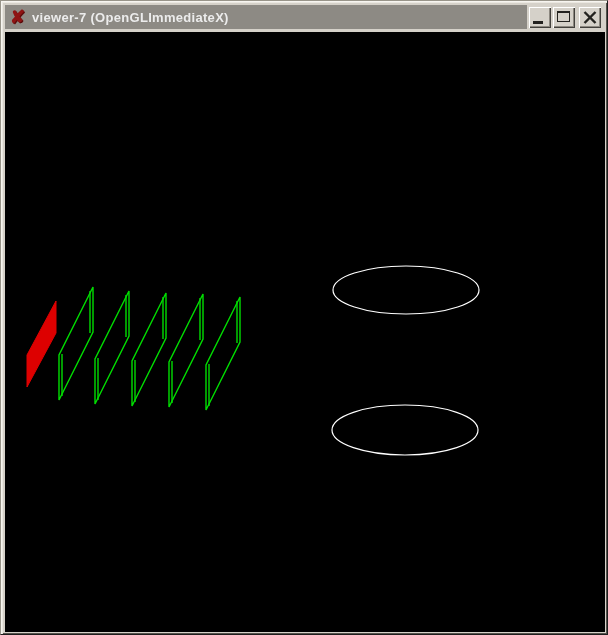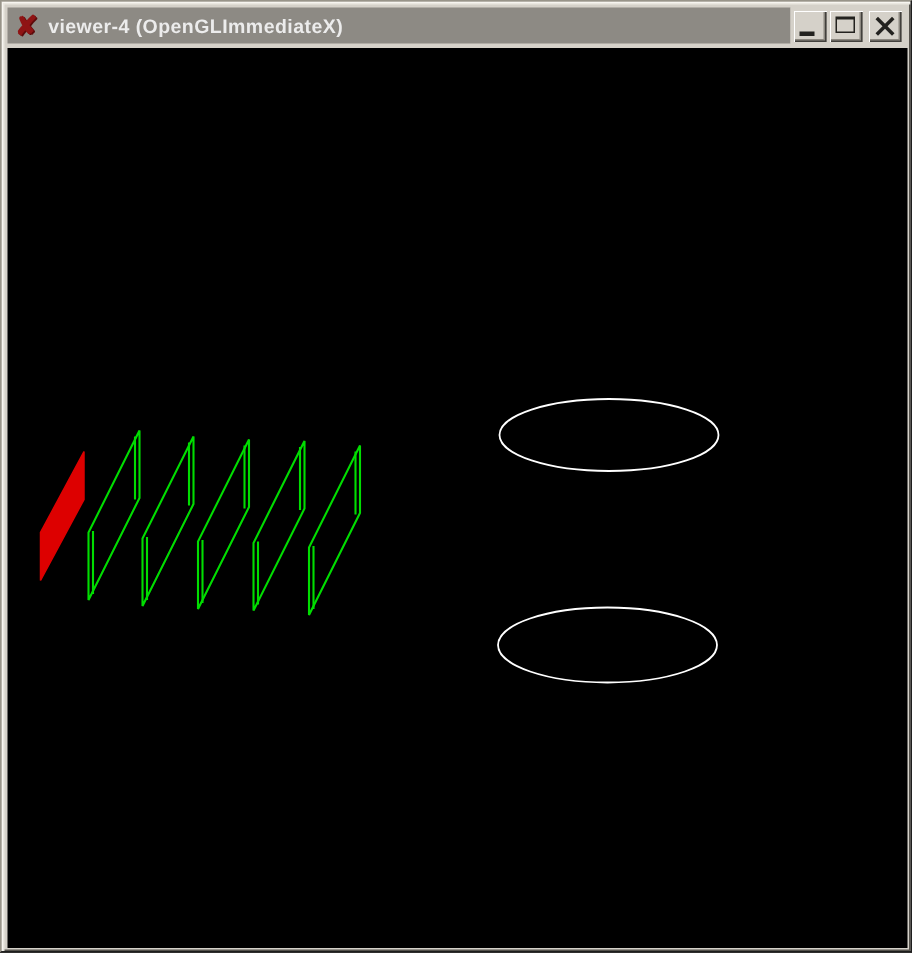--- a/index.html
+++ b/index.html
@@ -66,21 +66,21 @@
   .gl-canvas svg { display:block; }
 </style>
 </head>
 <body>
 
 <div class="window">
 
   <div class="titlebar">
     <div class="title-area">
       <span class="app-icon">✘</span>
-      <span class="title-text">viewer-4 (OpenGLImmediateX)</span>
+      <span class="title-text">viewer-7 (OpenGLImmediateX)</span>
     </div>
     <div class="button-area">
       <button class="win-btn" title="">
         <span class="glyph-min"></span>
       </button>
       <button class="win-btn" title="">
         <span class="glyph-max"></span>
       </button>
       <button class="win-btn close" title="">
         <svg class="glyph-close-svg" width="14" height="13" viewBox="0 0 14 13">

